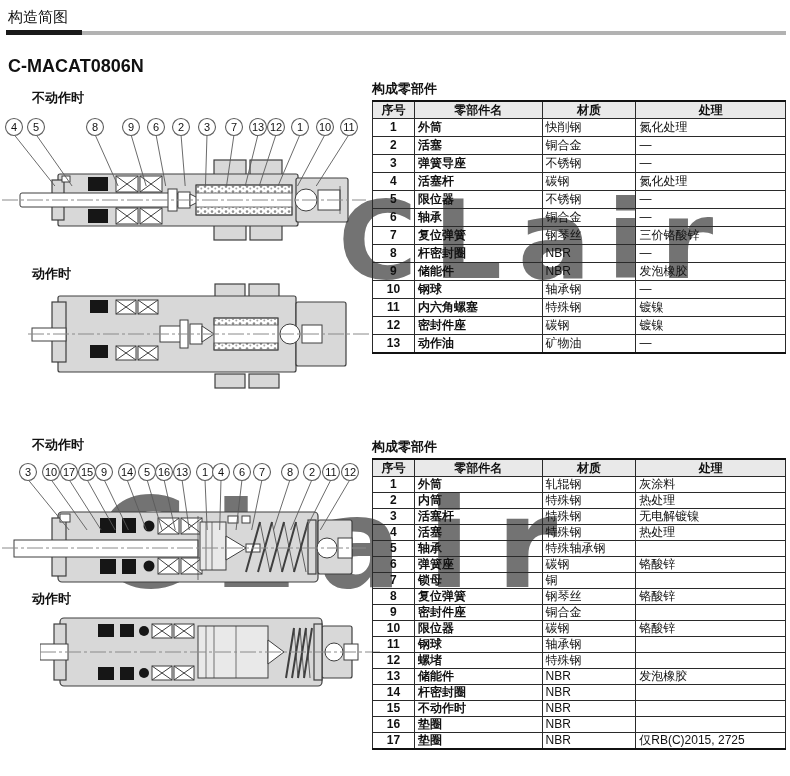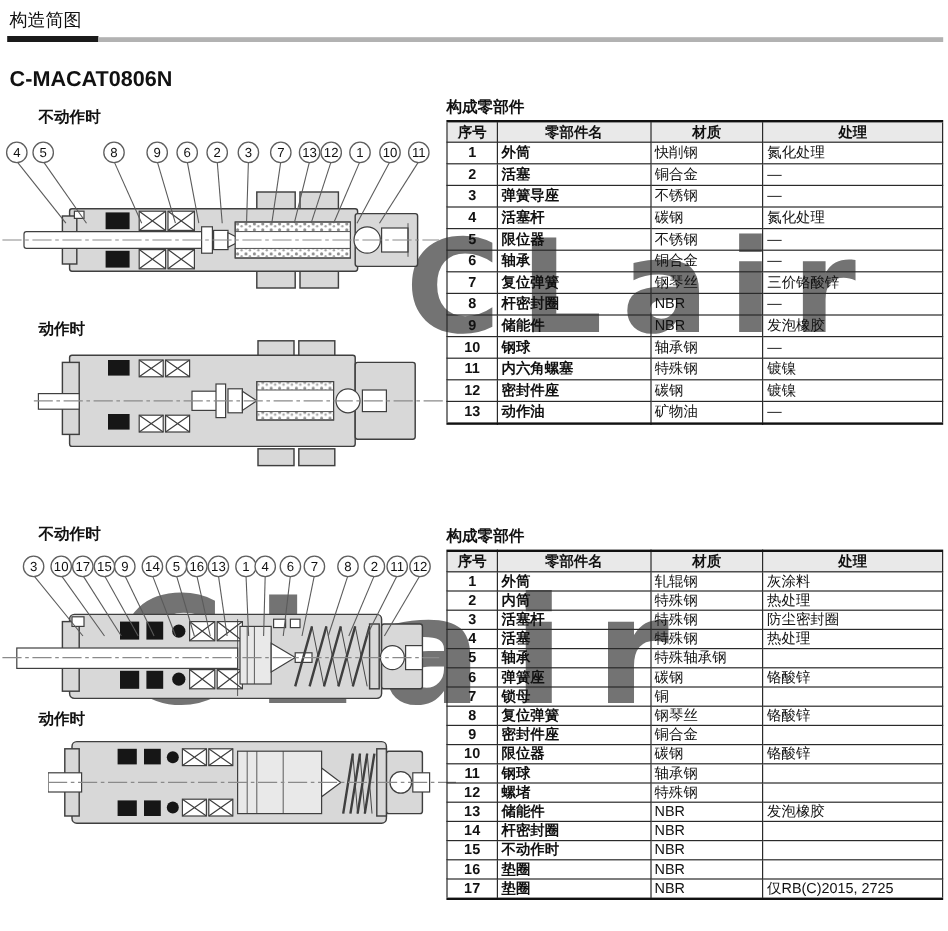--- a/index.html
+++ b/index.html
@@ -432,21 +432,21 @@
           <tr>
             <td class="c0">2</td>
             <td class="c1">内筒</td>
             <td class="c2">特殊钢</td>
             <td class="c3">热处理</td>
           </tr>
           <tr>
             <td class="c0">3</td>
             <td class="c1">活塞杆</td>
             <td class="c2">特殊钢</td>
-            <td class="c3">防尘密封圈</td>
+            <td class="c3">无电解镀镍</td>
           </tr>
           <tr>
             <td class="c0">4</td>
             <td class="c1">活塞</td>
             <td class="c2">特殊钢</td>
             <td class="c3">热处理</td>
           </tr>
           <tr>
             <td class="c0">5</td>
             <td class="c1">轴承</td>

